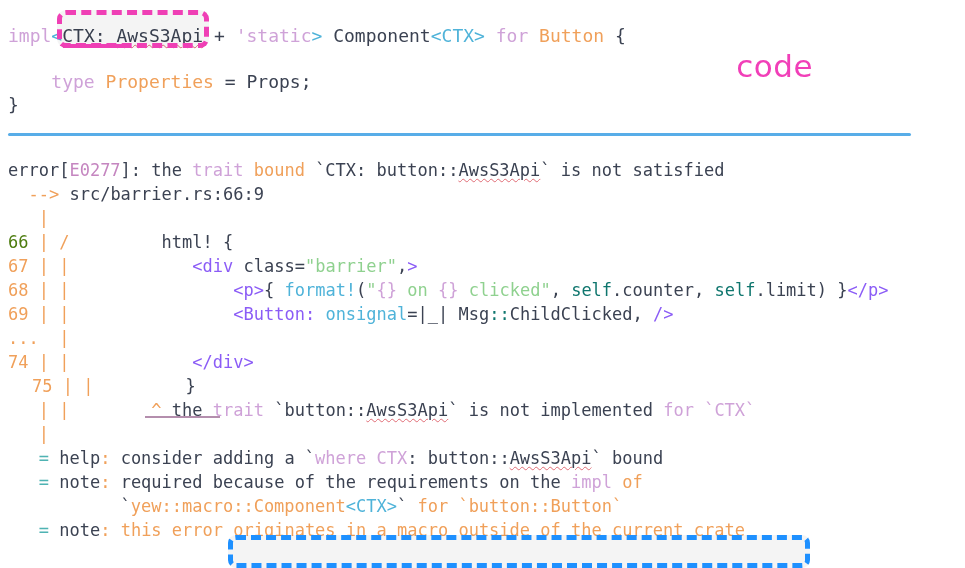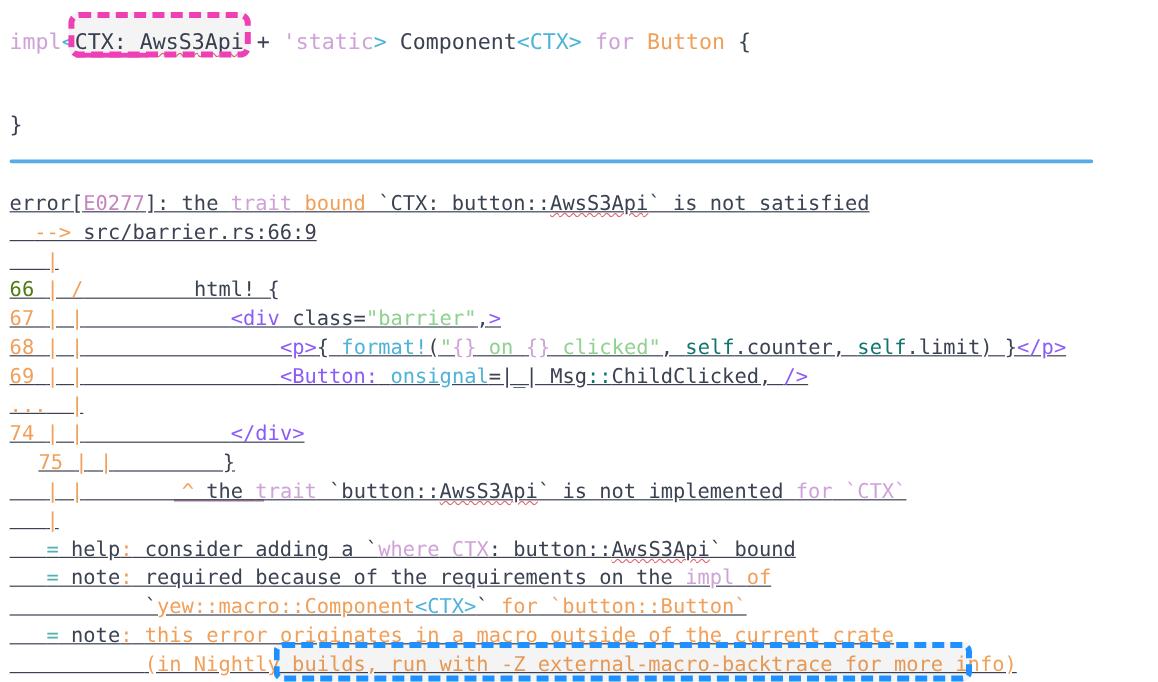--- a/index.html
+++ b/index.html
@@ -100,21 +100,20 @@
     top: 148px;
     width: 965px;
   }
   .err-line {
     position: absolute;
     left: 8px;
     font-size: 17px;
     line-height: 21px;
     white-space: pre;
     color: #3b4252;
-    text-decoration: underline;
   }
 
   .e-gutter   { color: #f0a05a; }  
   .e-gutternum-dark { color: #4d7c0f; }
   .e-kw       { color: #cfa2d8; }  
   .e-ident    { color: #f0a05a; }  
   .e-code     { color: #c586c0; }  
   .e-teal     { color: #4fb3b3; }  
   .e-str      { color: #8fd18f; }
   .e-tag      { color: #8b5cf6; }
@@ -141,25 +140,27 @@
     box-sizing: border-box;
     pointer-events: none;
   }
 </style>
 </head>
 <body>
 
 <div id="code-panel">
 
   <div class="code-line" id="code-line-0"><span class="t-kw">impl</span><span class="t-generic">&lt;</span><span class="t-plain">CTX</span><span class="t-plain">: </span><span class="t-plain squiggle">AwsS3Api</span><span class="t-plain"> + </span><span class="t-kw">'static</span><span class="t-generic">&gt;</span><span class="t-plain"> Component</span><span class="t-generic">&lt;CTX&gt;</span><span class="t-plain"> </span><span class="t-kw">for</span><span class="t-plain"> </span><span class="t-type">Button</span><span class="t-plain"> {</span></div>
+  <div class="code-line" id="code-line-2"><span class="t-plain">    </span><span class="t-kw">type</span><span class="t-plain"> </span><span class="t-type">Properties</span><span class="t-plain"> = </span><span class="t-plain">Props</span><span class="t-plain">;</span></div>
   <div class="code-line" id="code-line-3"><span class="t-plain">}</span></div>
 
   <div id="pink-box"></div>
   <div id="pink-underline"></div>
 
+  <div id="code-label">code</div>
 </div>
 
 <div id="separator"></div>
 
 <div id="error-panel">
 
   <div class="mauve-rule" style="left:145px; top:268px; width:75px;"></div>
   <div class="err-line" style="top: 12px;"><span class="e-plain">error[</span><span class="e-code">E0277</span><span class="e-plain">]: the </span><span class="e-kw">trait</span><span class="e-plain"> </span><span class="e-ident">bound</span><span class="e-plain"> `CTX: button::</span><span class="e-plain squiggle">AwsS3Api</span><span class="e-plain">` is not satisfied</span></div>
     <div class="err-line" style="top: 36px;"><span class="e-plain">  </span><span class="e-gutter">--&gt;</span><span class="e-plain"> src/barrier.rs:66:9</span></div>
     <div class="err-line" style="top: 60px;"><span class="e-plain">   </span><span class="e-gutter">|</span></div>
@@ -169,15 +170,15 @@
     <div class="err-line" style="top: 156px;"><span class="e-gutter">69</span><span class="e-plain"> </span><span class="e-gutter">|</span><span class="e-plain"> </span><span class="e-gutter">|</span><span class="e-plain">                </span><span class="e-tag">&lt;Button:</span><span class="e-plain"> </span><span class="e-gen">onsignal</span><span class="e-plain">=|_| Msg</span><span class="e-salmon">::</span><span class="e-plain">ChildClicked, </span><span class="e-tag">/&gt;</span></div>
     <div class="err-line" style="top: 180px;"><span class="e-gutter">...</span><span class="e-plain">  </span><span class="e-gutter">|</span></div>
     <div class="err-line" style="top: 204px;"><span class="e-gutter">74</span><span class="e-plain"> </span><span class="e-gutter">|</span><span class="e-plain"> </span><span class="e-gutter">|</span><span class="e-plain">            </span><span class="e-tag">&lt;/div&gt;</span></div>
     <div class="err-line" style="top: 228px; margin-left: 24px;"><span class="e-gutter">75</span><span class="e-plain"> </span><span class="e-gutter">|</span><span class="e-plain"> </span><span class="e-gutter">|</span><span class="e-plain">         }</span></div>
     <div class="err-line" style="top: 252px;"><span class="e-plain">   </span><span class="e-gutter">|</span><span class="e-plain"> </span><span class="e-gutter">|</span><span class="e-plain invisible-rule" style="color: transparent;">________</span><span class="e-gutter">^</span><span class="e-plain"> the </span><span class="e-kw">trait</span><span class="e-plain"> `button::</span><span class="e-plain squiggle">AwsS3Api</span><span class="e-plain">` is not implemented </span><span class="e-kw">for</span><span class="e-plain"> </span><span class="e-kw">`CTX`</span></div>
     <div class="err-line" style="top: 276px;"><span class="e-plain">   </span><span class="e-gutter">|</span></div>
     <div class="err-line" style="top: 300px;"><span class="e-plain">   </span><span class="e-teal">=</span><span class="e-plain"> help</span><span class="e-ident">:</span><span class="e-plain"> consider adding a `</span><span class="e-kw">where</span><span class="e-plain"> </span><span class="e-kw">CTX</span><span class="e-plain">: button::</span><span class="e-plain squiggle">AwsS3Api</span><span class="e-plain">` bound</span></div>
     <div class="err-line" style="top: 324px;"><span class="e-plain">   </span><span class="e-teal">=</span><span class="e-plain"> note</span><span class="e-ident">:</span><span class="e-plain"> required because of the requirements on the </span><span class="e-kw">impl</span><span class="e-plain"> </span><span class="e-ident">of</span></div>
     <div class="err-line" style="top: 348px;"><span class="e-plain">           `</span><span class="e-ident">yew::macro::Component</span><span class="e-gen">&lt;CTX&gt;</span><span class="e-plain">` </span><span class="e-ident">for</span><span class="e-ident"> `button::Button`</span></div>
     <div class="err-line" style="top: 372px;"><span class="e-plain">   </span><span class="e-teal">=</span><span class="e-plain"> note</span><span class="e-ident">:</span><span class="e-plain"> </span><span class="e-ident">this error originates in a macro outside of the current crate</span></div>
-    <div class="err-line" style="top: 396px;"><span class="e-plain">           </span><span class="e-ident">(in Nightly builds, run with -Z external-macro-backtrace for more info)</span></div>
+    <div class="err-line" style="top: 396px;"><span class="e-plain">           </span></div>
     <div id="blue-box"></div>
 </div>
 
 </body></html>

